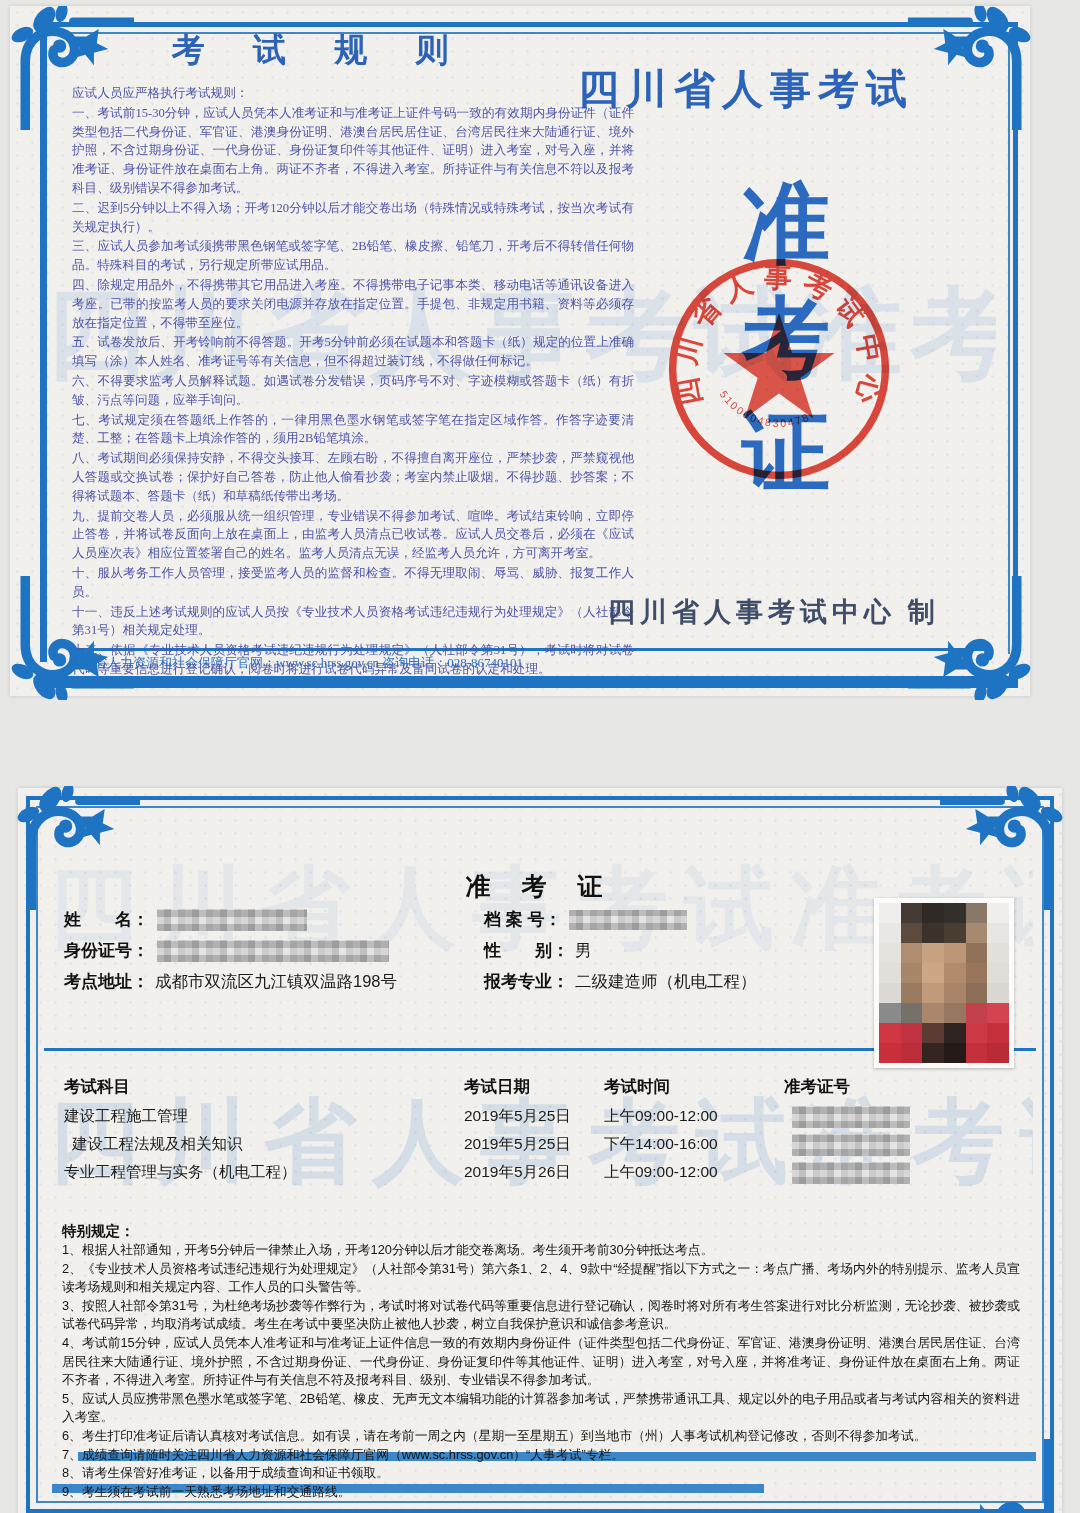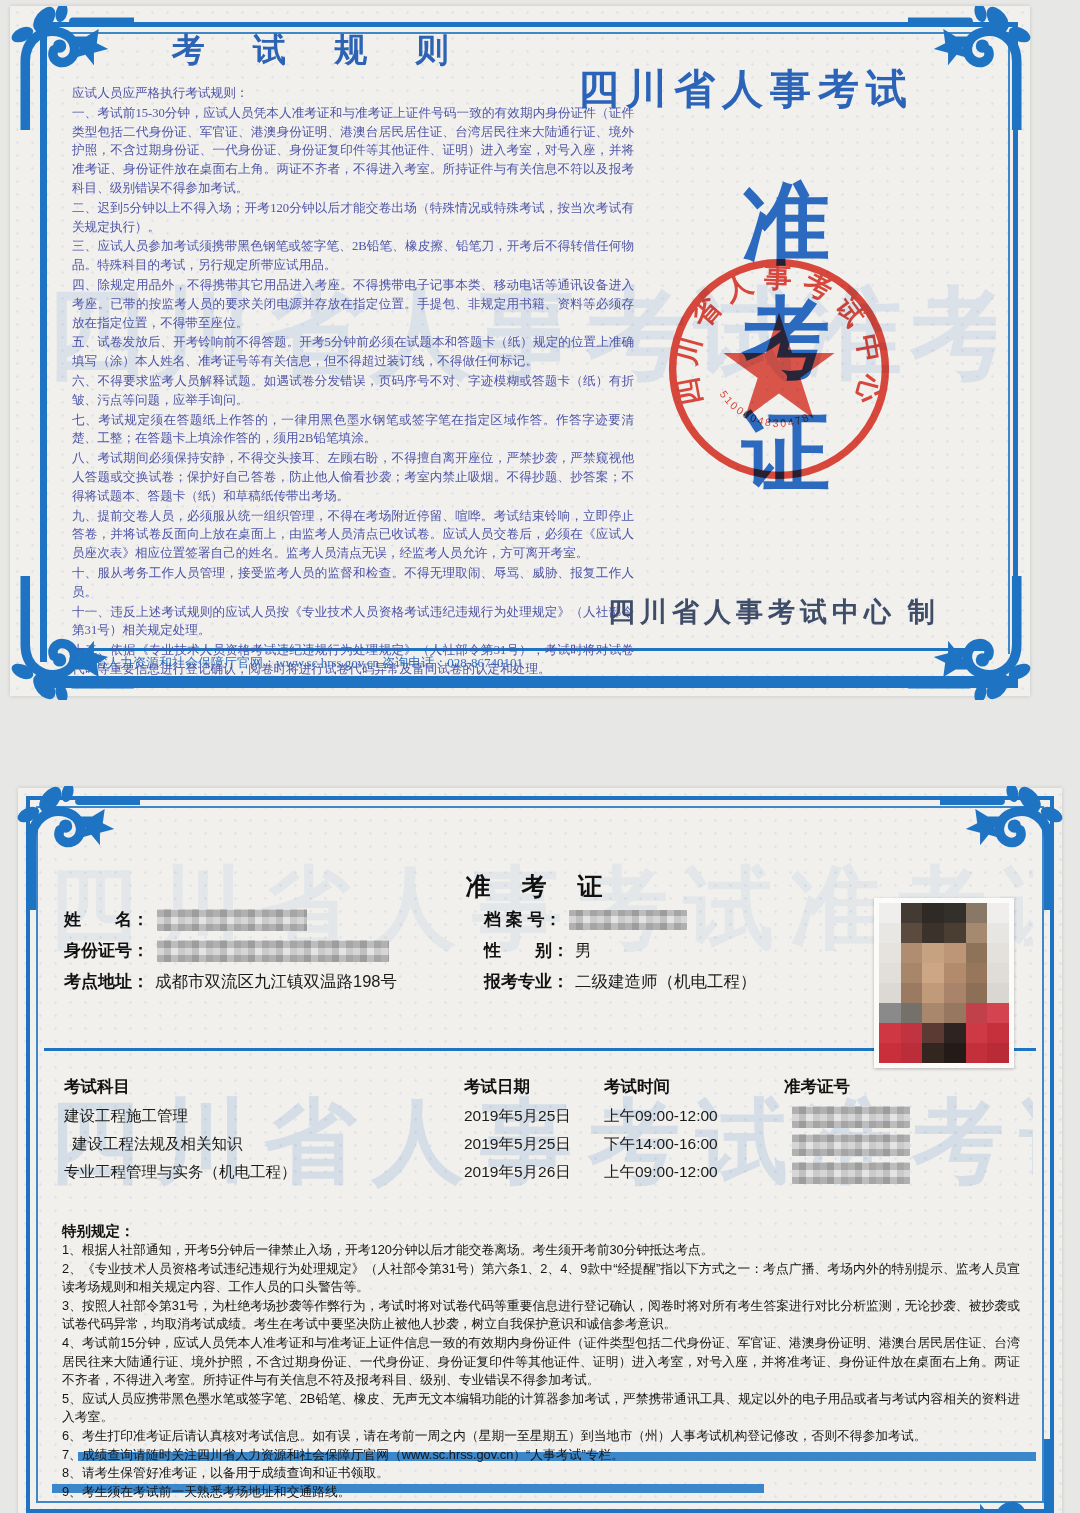--- a/index.html
+++ b/index.html
@@ -138,21 +138,21 @@
     <p>应试人员应严格执行考试规则：</p>
     <div id="rules-list">
         <p class="rule">一、考试前15-30分钟，应试人员凭本人准考证和与准考证上证件号码一致的有效期内身份证件（证件类型包括二代身份证、军官证、港澳身份证明、港澳台居民居住证、台湾居民往来大陆通行证、境外护照，不含过期身份证、一代身份证、身份证复印件等其他证件、证明）进入考室，对号入座，并将准考证、身份证件放在桌面右上角。两证不齐者，不得进入考室。所持证件与有关信息不符以及报考科目、级别错误不得参加考试。</p>
         <p class="rule">二、迟到5分钟以上不得入场；开考120分钟以后才能交卷出场（特殊情况或特殊考试，按当次考试有关规定执行）。</p>
         <p class="rule">三、应试人员参加考试须携带黑色钢笔或签字笔、2B铅笔、橡皮擦、铅笔刀，开考后不得转借任何物品。特殊科目的考试，另行规定所带应试用品。</p>
         <p class="rule">四、除规定用品外，不得携带其它用品进入考座。不得携带电子记事本类、移动电话等通讯设备进入考座。已带的按监考人员的要求关闭电源并存放在指定位置。手提包、非规定用书籍、资料等必须存放在指定位置，不得带至座位。</p>
         <p class="rule">五、试卷发放后、开考铃响前不得答题。开考5分钟前必须在试题本和答题卡（纸）规定的位置上准确填写（涂）本人姓名、准考证号等有关信息，但不得超过装订线，不得做任何标记。</p>
         <p class="rule">六、不得要求监考人员解释试题。如遇试卷分发错误，页码序号不对、字迹模糊或答题卡（纸）有折皱、污点等问题，应举手询问。</p>
         <p class="rule">七、考试规定须在答题纸上作答的，一律用黑色墨水钢笔或签字笔在指定区域作答。作答字迹要清楚、工整；在答题卡上填涂作答的，须用2B铅笔填涂。</p>
         <p class="rule">八、考试期间必须保持安静，不得交头接耳、左顾右盼，不得擅自离开座位，严禁抄袭，严禁窥视他人答题或交换试卷；保护好自己答卷，防止他人偷看抄袭；考室内禁止吸烟。不得抄题、抄答案；不得将试题本、答题卡（纸）和草稿纸传带出考场。</p>
-        <p class="rule">九、提前交卷人员，必须服从统一组织管理，不得在考场附近停留、喧哗。考试结束铃响，立即停止答卷，并将试卷反面向上放在桌面上，由监考人员清点已收试卷。应试人员交卷后，必须在《应试人员座次表》相应位置签署自己的姓名。监考人员清点无误，经监考人员允许，方可离开考室。</p>
+        <p class="rule">九、提前交卷人员，必须服从统一组织管理，专业错误不得参加考试、喧哗。考试结束铃响，立即停止答卷，并将试卷反面向上放在桌面上，由监考人员清点已收试卷。应试人员交卷后，必须在《应试人员座次表》相应位置签署自己的姓名。监考人员清点无误，经监考人员允许，方可离开考室。</p>
         <p class="rule">十、服从考务工作人员管理，接受监考人员的监督和检查。不得无理取闹、辱骂、威胁、报复工作人员。</p>
         <p class="rule">十一、违反上述考试规则的应试人员按《专业技术人员资格考试违纪违规行为处理规定》（人社部令第31号）相关规定处理。</p>
         <p class="rule">十二、依据《专业技术人员资格考试违纪违规行为处理规定》（人社部令第31号），考试时将对试卷代码等重要信息进行登记确认，阅卷时将进行试卷代码异常及雷同试卷的认定和处理。</p>
       </div>
   </div>
 
   <div class="org-title serif">四川省人事考试</div>
 
   <div class="permit-vert serif">
     <div>准</div>

